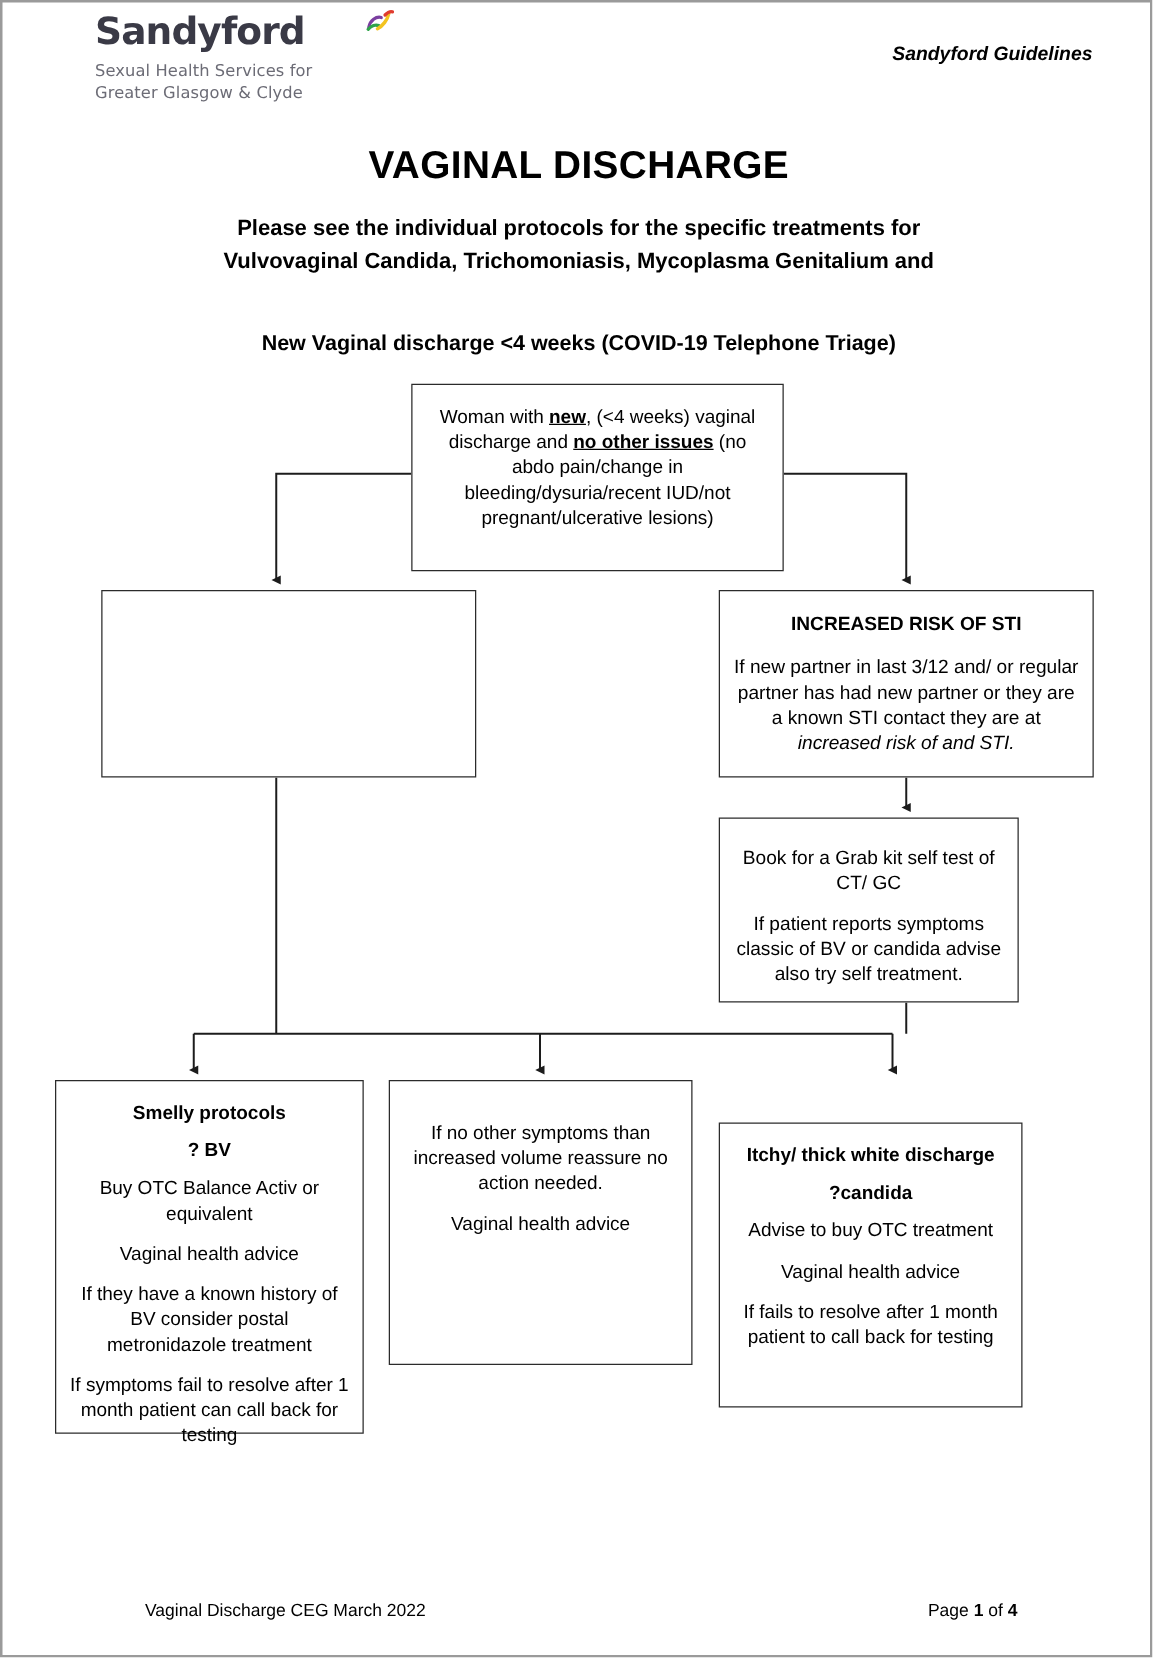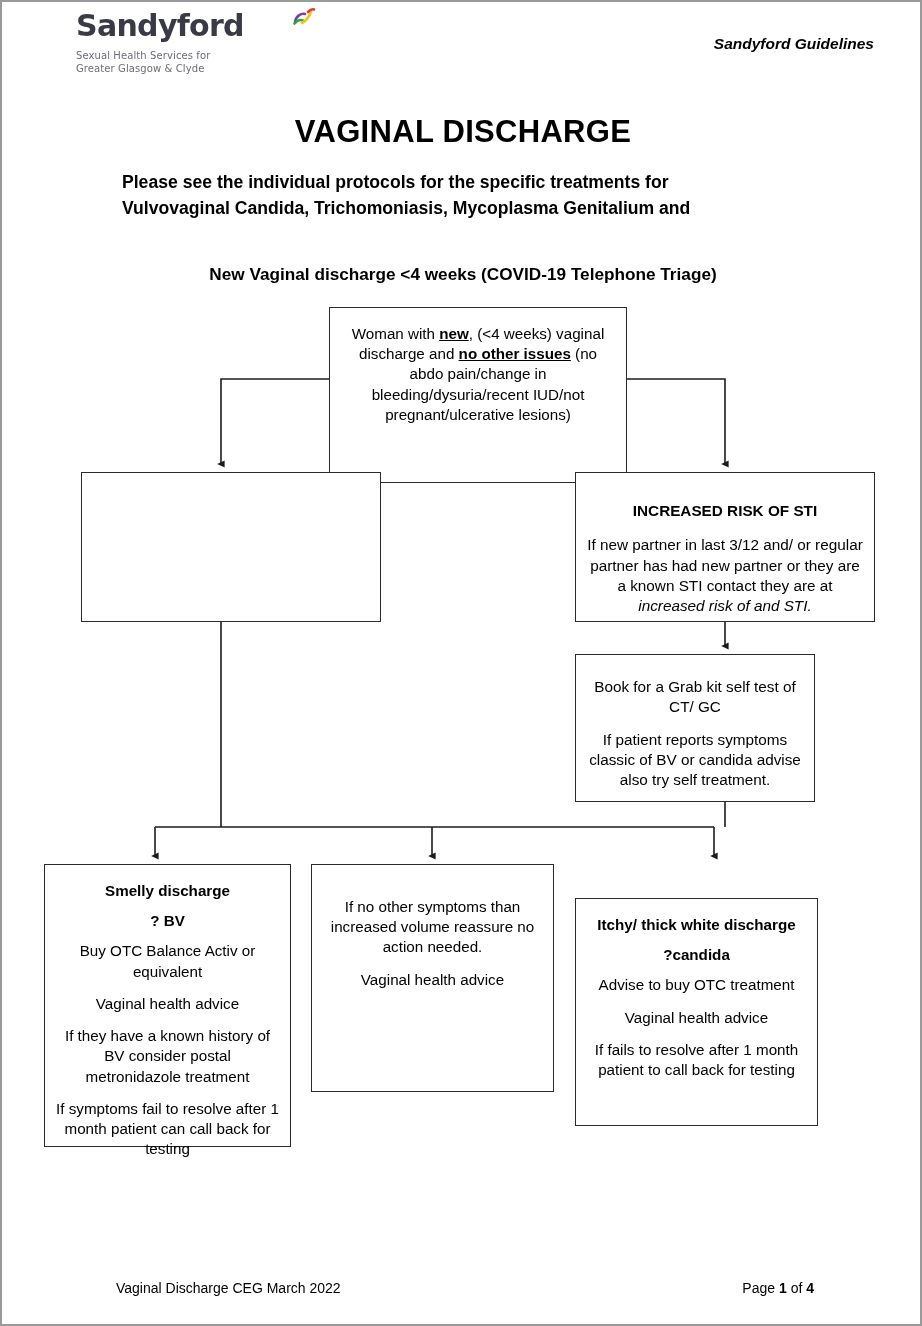--- a/index.html
+++ b/index.html
@@ -53,21 +53,21 @@
   #logo-swoosh {
     margin-left: 7px;
     margin-top: -3px;
     width: 26px;
     height: 26px;
     flex: 0 0 auto;
   }
   #logo-tagline {
     margin-top: 7px;
     font-family: "DejaVu Sans", sans-serif;
-    font-size: 10px;
+    font-size: 13px;
     line-height: 1.35;
     color: #6c6c76;
     letter-spacing: 0.1px;
   }
   #header-right {
     position: absolute;
     right: 50px;
     top: 33px;
     font-size: 15.5px;
     font-style: italic;
@@ -83,21 +83,21 @@
     width: 922px;
     text-align: center;
     font-size: 31px;
     font-weight: bold;
     letter-spacing: 0.3px;
   }
   #intro-block {
     position: absolute;
     left: 120px; top: 168px;
     width: 682px;
-    text-align: left;
+    text-align: center;
     font-size: 17.6px;
     font-weight: bold;
     line-height: 1.47;
   }
   #subtitle {
     position: absolute;
     left: 100px; top: 262px;
     width: 722px;
     text-align: center;
     font-size: 17.2px;
@@ -135,23 +135,23 @@
   .node p:last-child { margin-bottom: 0; }
   .node .hd {
     font-weight: bold;
     margin-bottom: 14px;
   }
   .node .hd.tight { margin-bottom: 10px; }
   .ital { font-style: italic; }
   .bu { font-weight: bold; text-decoration: underline; }
 
   
-  #node-entry     { left: 327px; top: 305px; width: 298px; height: 176px; padding-top: 16px; }
+  #node-entry     { left: 327px; top: 305px; width: 298px; height: 150px; padding-top: 16px; }
   #node-lowrisk   { left: 79px;  top: 470px; width: 300px; height: 150px; padding-top: 17px; }
-  #node-incrisk   { left: 573px; top: 470px; width: 300px; height: 150px; padding-top: 28px; }
+  #node-incrisk   { left: 573px; top: 470px; width: 300px; height: 150px; padding-top: 17px; }
   #node-grabkit   { left: 573px; top: 652px; width: 240px; height: 148px; padding-top: 22px; }
   #node-smelly    { left: 42px;  top: 862px; width: 247px; height: 283px; padding-top: 16px; }
   #node-noother   { left: 309px; top: 862px; width: 243px; height: 228px; padding-top: 32px; }
   #node-itchy     { left: 573px; top: 896px; width: 243px; height: 228px; padding-top: 16px; }
 
   #node-entry     { font-size: 15.2px; }
   #node-smelly    { font-size: 15.2px; }
   #node-noother   { font-size: 15.2px; }
   #node-itchy     { font-size: 15.2px; }
 
@@ -256,21 +256,21 @@
         <span>If new partner in last 3/12 and/ or regular partner has had new partner or they are a known STI contact they are at </span><span class="ital">increased risk of and STI.</span>
       </p>
     </div>
 
     <div class="node" id="node-grabkit">
       <p>Book for a Grab kit self test of CT/ GC</p>
       <p>If patient reports symptoms classic of BV or candida advise also try self treatment.</p>
     </div>
 
     <div class="node" id="node-smelly">
-      <p class="hd tight">Smelly discharge</p>
+      <p class="hd tight">Smelly protocols</p>
       <p class="hd tight">? BV</p>
       <p>Buy OTC Balance Activ or equivalent</p>
       <p>Vaginal health advice</p>
       <p>If they have a known history of BV consider postal metronidazole treatment</p>
       <p>If symptoms fail to resolve after 1 month patient can call back for testing</p>
     </div>
 
     <div class="node" id="node-noother">
       <p>If no other symptoms than increased volume reassure no action needed.</p>
       <p>Vaginal health advice</p>

